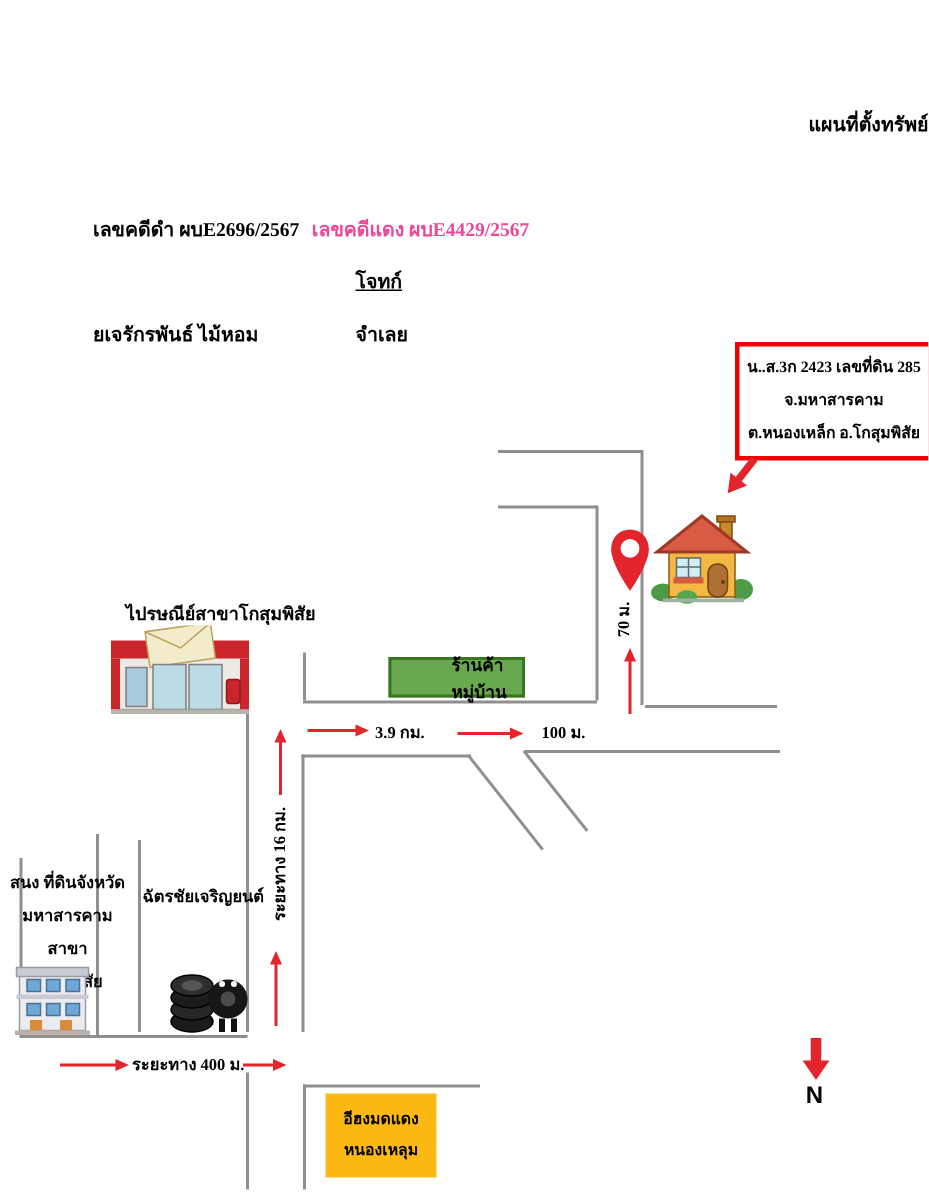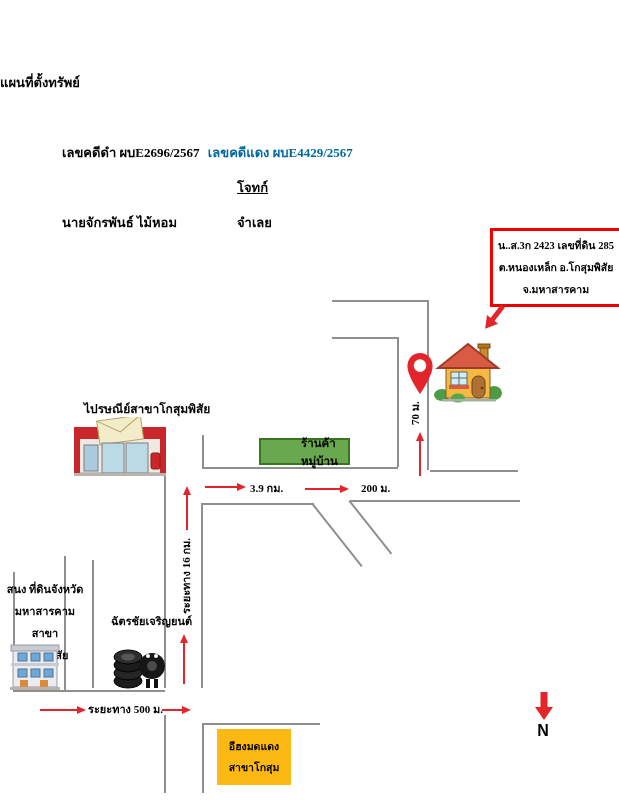--- a/index.html
+++ b/index.html
@@ -1,20 +1,20 @@
 <!DOCTYPE html>
 <html><head>
 <meta charset="utf-8">
 <style>
   html,body{margin:0;padding:0;background:#fff;}
   .page{position:relative;width:619px;height:800px;background:#ffffff;overflow:hidden;
         font-family:"Liberation Serif", serif;color:#000;}
   .abs{position:absolute;}
   .hdr{position:absolute;font-weight:bold;font-size:13px;white-space:nowrap;}
-  .red-text{color:#0369a1;}
+  .red-text{color:#ec4899;}
   .prop-box{position:absolute;left:470px;top:228px;width:126px;height:69px;
             border:3px solid #f00000;text-align:center;font-weight:bold;font-size:10.5px;
             line-height:22px;padding-top:4px;margin-left:20px;}
   .road{position:absolute;background:#8f8f8f;}
   .lbl{position:absolute;font-weight:bold;font-size:11px;white-space:nowrap;}
   .rot{transform:rotate(-90deg);text-align:center;}
   .ar{position:absolute;height:1.5px;background:#e3242b;}
   .ar::after{content:"";position:absolute;right:-8px;top:-3.2px;width:0;height:0;
              border-left:9px solid #e3242b;border-top:4px solid transparent;border-bottom:4px solid transparent;}
   .au{position:absolute;width:1.5px;background:#e3242b;}
@@ -28,37 +28,37 @@
                justify-content:center;font-weight:bold;font-size:10.5px;line-height:21px;}
   svg{display:block;}
   .north-n{position:absolute;left:531px;top:722px;width:24px;text-align:center;
            font-family:"Liberation Sans", sans-serif;font-weight:bold;font-size:16px;}
 </style>
 </head>
 <body>
 
 <div class="page">
 
-  <div class="hdr" style="left:0;top:72px;width:619px;text-align:left;">แผนที่ตั้งทรัพย์</div>
+  <div class="hdr" style="left:0;top:72px;width:619px;text-align:right;">แผนที่ตั้งทรัพย์</div>
 
 
   <div class="hdr" style="left:62px;top:142px;">
     <span>เลขคดีดำ ผบE2696/2567</span>
     <span class="red-text" style="margin-left:5px;">เลขคดีแดง ผบE4429/2567</span>
   </div>
 
   <div class="hdr" style="left:237px;top:177px;text-decoration:underline;">โจทก์</div>
 
-  <div class="hdr" style="left:62px;top:212px;">นายจักรพันธ์ ไม้หอม</div>
+  <div class="hdr" style="left:62px;top:212px;">ยเจรักรพันธ์ ไม้หอม</div>
   <div class="hdr" style="left:237px;top:212px;">จำเลย</div>
 
   <div class="prop-box">
     <div>น..ส.3ก 2423 เลขที่ดิน 285</div>
+    <div>จ.มหาสารคาม</div>
     <div>ต.หนองเหล็ก อ.โกสุมพิสัย</div>
-    <div>จ.มหาสารคาม</div>
   </div>
 
   <div class="abs" style="left:478px;top:303px;">
     <svg width="30" height="34" viewBox="0 0 30 34">
       <g transform="translate(25,3) rotate(38)">
         <rect x="-2.5" y="0" width="5" height="18" fill="#e3242b"></rect>
         <polygon points="-7,17 7,17 0,29" fill="#e3242b"></polygon>
       </g>
     </svg>
   </div>
@@ -86,24 +86,24 @@
 
   <div class="ar" style="left:205px;top:486px;width:33px;"></div>
   <div class="ar" style="left:305px;top:488px;width:36px;"></div>
   <div class="ar" style="left:40px;top:709px;width:38px;"></div>
   <div class="ar" style="left:162px;top:709px;width:21px;"></div>
   <div class="au" style="left:419px;top:440px;height:36px;"></div>
   <div class="au" style="left:186px;top:494px;height:36px;"></div>
   <div class="au" style="left:183px;top:642px;height:42px;"></div>
 
   <div class="lbl" style="left:250px;top:479px;">3.9 กม.</div>
-  <div class="lbl" style="left:361px;top:479px;">200 ม.</div>
+  <div class="lbl" style="left:361px;top:479px;">100 ม.</div>
   <div class="lbl rot" style="left:390px;top:404px;width:50px;">70 ม.</div>
   <div class="lbl rot" style="left:146px;top:567px;width:80px;">ระยะทาง 16 กม.</div>
-  <div class="lbl" style="left:88px;top:700px;">ระยะทาง 500 ม.</div>
+  <div class="lbl" style="left:88px;top:700px;">ระยะทาง 400 ม.</div>
 
   <div class="lbl" style="left:84px;top:399px;font-size:12px;font-family:Liberation Mono, monospace;">ไปรษณีย์สาขาโกสุมพิสัย</div>
   <div class="abs" style="left:70px;top:417px;">
     <svg width="100" height="62" viewBox="0 0 100 62">
       <rect x="8" y="20" width="84" height="36" fill="#efe9e4" stroke="#9a9a9a"></rect>
       <rect x="4" y="10" width="92" height="12" fill="#c9252b"></rect>
       <rect x="4" y="22" width="6" height="34" fill="#c9252b"></rect>
       <rect x="90" y="22" width="6" height="34" fill="#c9252b"></rect>
       <g transform="rotate(-8 50 12)">
         <rect x="28" y="1" width="44" height="24" fill="#f3ecca" stroke="#b9a15c"></rect>
@@ -161,40 +161,40 @@
       <rect x="34" y="10" width="9" height="8" fill="#6fa8d6" stroke="#4a7296"></rect>
       <rect x="8" y="26" width="9" height="8" fill="#6fa8d6" stroke="#4a7296"></rect>
       <rect x="21" y="26" width="9" height="8" fill="#6fa8d6" stroke="#4a7296"></rect>
       <rect x="34" y="26" width="9" height="8" fill="#6fa8d6" stroke="#4a7296"></rect>
       <rect x="10" y="37" width="8" height="7" fill="#d98b3a"></rect>
       <rect x="30" y="37" width="8" height="7" fill="#d98b3a"></rect>
       <rect x="0" y="44" width="50" height="3" fill="#b9b3ae"></rect>
     </svg>
   </div>
 
-  <div class="lbl" style="left:95px;top:612px;margin-left:16px;">ฉัตรชัยเจริญยนต์</div>
+  <div class="lbl" style="left:95px;top:588px;">ฉัตรชัยเจริญยนต์</div>
   <div class="abs" style="left:112px;top:635px;">
     <svg width="55" height="55" viewBox="0 0 55 55">
       <ellipse cx="16" cy="46" rx="14" ry="7" fill="#1c1c1c" stroke="#000"></ellipse>
       <ellipse cx="16" cy="38" rx="14" ry="7" fill="#262626" stroke="#000"></ellipse>
       <ellipse cx="16" cy="30" rx="14" ry="7" fill="#1c1c1c" stroke="#000"></ellipse>
       <ellipse cx="16" cy="22" rx="14" ry="7" fill="#2e2e2e" stroke="#000"></ellipse>
       <ellipse cx="16" cy="22" rx="7" ry="3.5" fill="#555555"></ellipse>
       <circle cx="40" cy="31" r="13" fill="#161616"></circle>
       <circle cx="40" cy="31" r="5" fill="#4a4a4a"></circle>
       <circle cx="36" cy="21" r="2" fill="#ffffff"></circle>
       <circle cx="44" cy="21" r="2" fill="#ffffff"></circle>
       <rect x="34" y="44" width="4" height="9" fill="#111111"></rect>
       <rect x="42" y="44" width="4" height="9" fill="#111111"></rect>
     </svg>
   </div>
 
   <div class="sign-yellow">
     <div>อีฮงมดแดง</div>
-    <div>สาขาโกสุม</div>
+    <div>หนองเหลุม</div>
   </div>
 
   <div class="abs" style="left:532px;top:690px;">
     <svg width="24" height="34" viewBox="0 0 24 34">
       <rect x="8.5" y="2" width="7" height="16" fill="#e3242b"></rect>
       <polygon points="3,17 21,17 12,30" fill="#e3242b"></polygon>
     </svg>
   </div>
   <div class="north-n">N</div>
 

